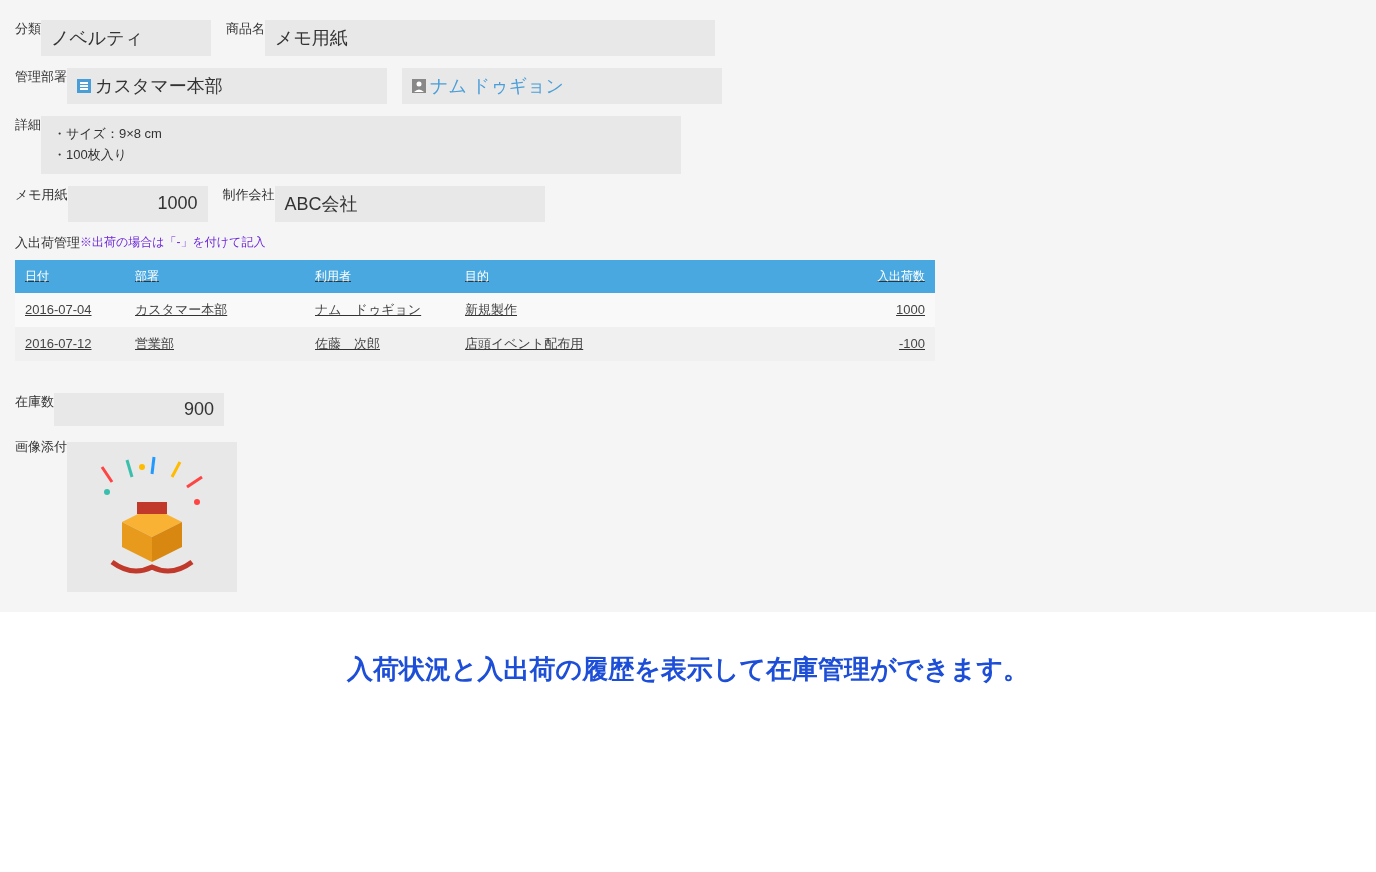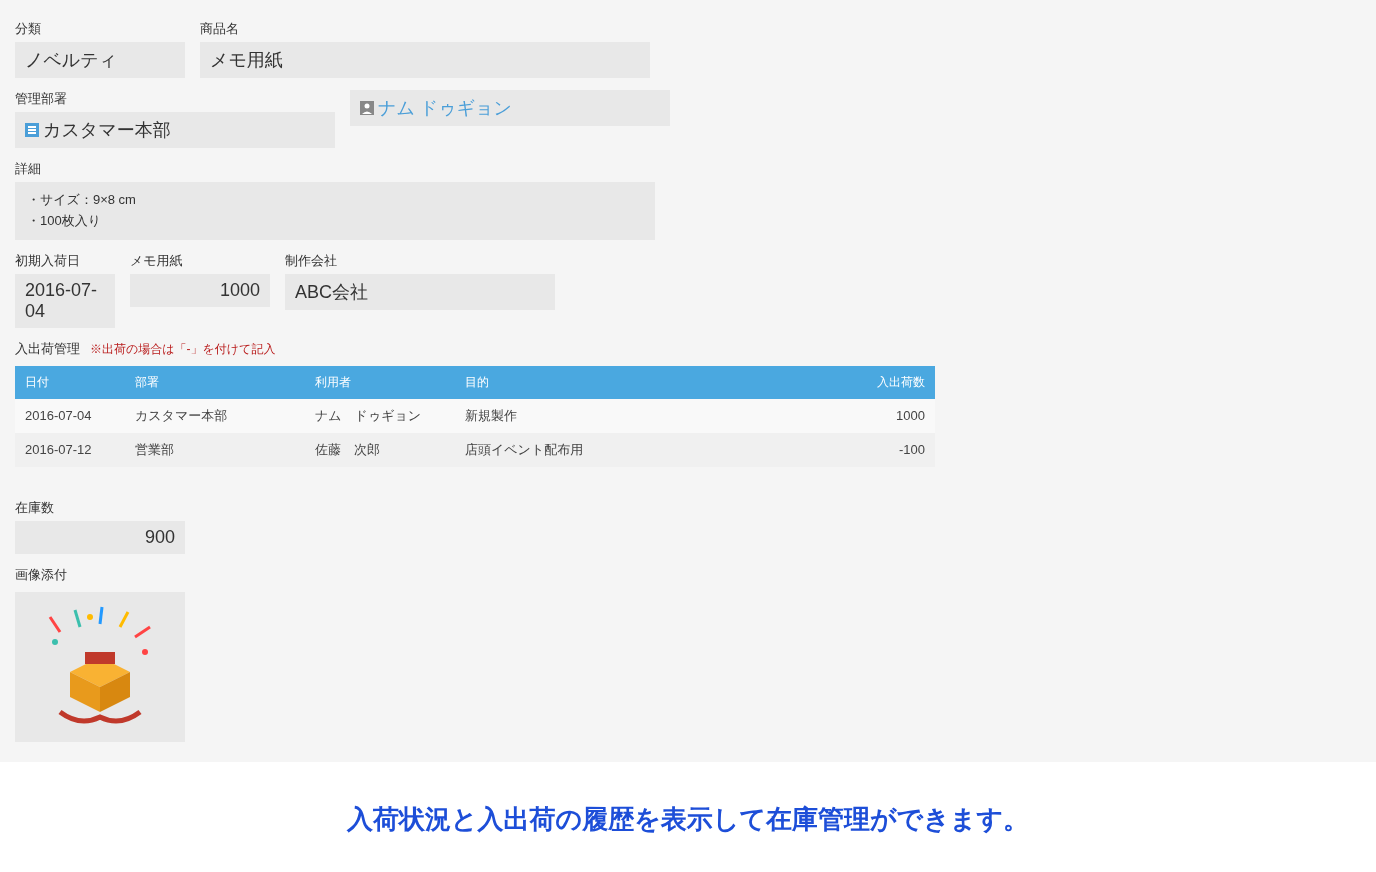--- a/index.html
+++ b/index.html
@@ -1,35 +1,35 @@
 <!DOCTYPE html>
 <html><head>
   <meta charset="utf-8">
   <style>
     * { margin: 0; padding: 0; box-sizing: border-box; }
     body { background: #fff; font-family: "Hiragino Sans", "Meiryo", sans-serif; font-size: 13px; color: #333; }
     .screenshot-area { background: #f5f5f5; padding: 20px 15px; width: 100%; }
     .form-row { display: flex; gap: 15px; margin-bottom: 12px; }
-    .form-field { display: flex; flex-direction: column; }
+    .form-field { display: flex; flex-direction: row; }
     .form-label { font-size: 13px; color: #333; margin-bottom: 4px; }
     .form-value { background: #e8e8e8; padding: 6px 10px; font-size: 18px; color: #333; min-height: 28px; display: flex; align-items: center; }
     .w-170 { width: 170px; }
     .w-450 { width: 450px; }
     .w-320 { width: 320px; }
     .w-100 { width: 100px; }
     .w-140 { width: 140px; }
     .w-270 { width: 270px; }
     .form-value.right { justify-content: flex-end; }
     .icon-box { width: 14px; height: 14px; display: inline-flex; margin-right: 4px; }
     .link-text { color: #4a9ed8; }
     .details-box { background: #e8e8e8; padding: 8px 12px; width: 640px; line-height: 1.6; }
-    .mgmt-row { display: flex; align-items: flex-end; gap: 10px; margin-bottom: 8px; }
+    .mgmt-row { display: flex; align-items: flex-start; margin-bottom: 8px; }
     .mgmt-label { font-size: 13px; }
-    .mgmt-note { color: #b91c1c; font-size: 12px; }
-    .data-table { width: 920px; border-collapse: collapse; }
+    .mgmt-note { color: #6d28d9; font-size: 12px; }
+    .data-table { width: 920px; border-collapse: collapse; text-decoration: underline; }
     .data-table thead th { background: #4aa8e0; color: #fff; text-align: left; padding: 8px 10px; font-weight: normal; font-size: 12px; }
     .data-table thead th.right { text-align: right; }
     .data-table tbody td { padding: 8px 10px; font-size: 13px; color: #444; }
     .data-table tbody td.right { text-align: right; }
     .data-table tbody tr:nth-child(odd) { background: #f9f9f9; }
     .data-table tbody tr:nth-child(even) { background: #f0f0f0; }
     .image-attach { margin-top: 4px; background: #e8e8e8; width: 170px; height: 150px; display: flex; align-items: center; justify-content: center; }
     .image-attach svg { width: 140px; height: 130px; }
     .caption { text-align: center; font-size: 26px; color: #1d4ed8; font-weight: bold; padding: 40px 20px; }
   </style>
@@ -81,24 +81,20 @@
     <div class="form-field">
       <div class="form-label">詳細</div>
       <div class="details-box">
         <div>・サイズ：9×8 cm</div>
         <div>・100枚入り</div>
       </div>
     </div>
   </div>
 
   <div class="form-row">
-    <div class="form-field">
-      <div class="form-label">初期入荷日</div>
-      <div class="form-value w-100">2016-07-04</div>
-    </div>
     <div class="form-field">
       <div class="form-label">メモ用紙</div>
       <div class="form-value w-140 right">1000</div>
     </div>
     <div class="form-field">
       <div class="form-label">制作会社</div>
       <div class="form-value w-270">ABC会社</div>
     </div>
   </div>
 

